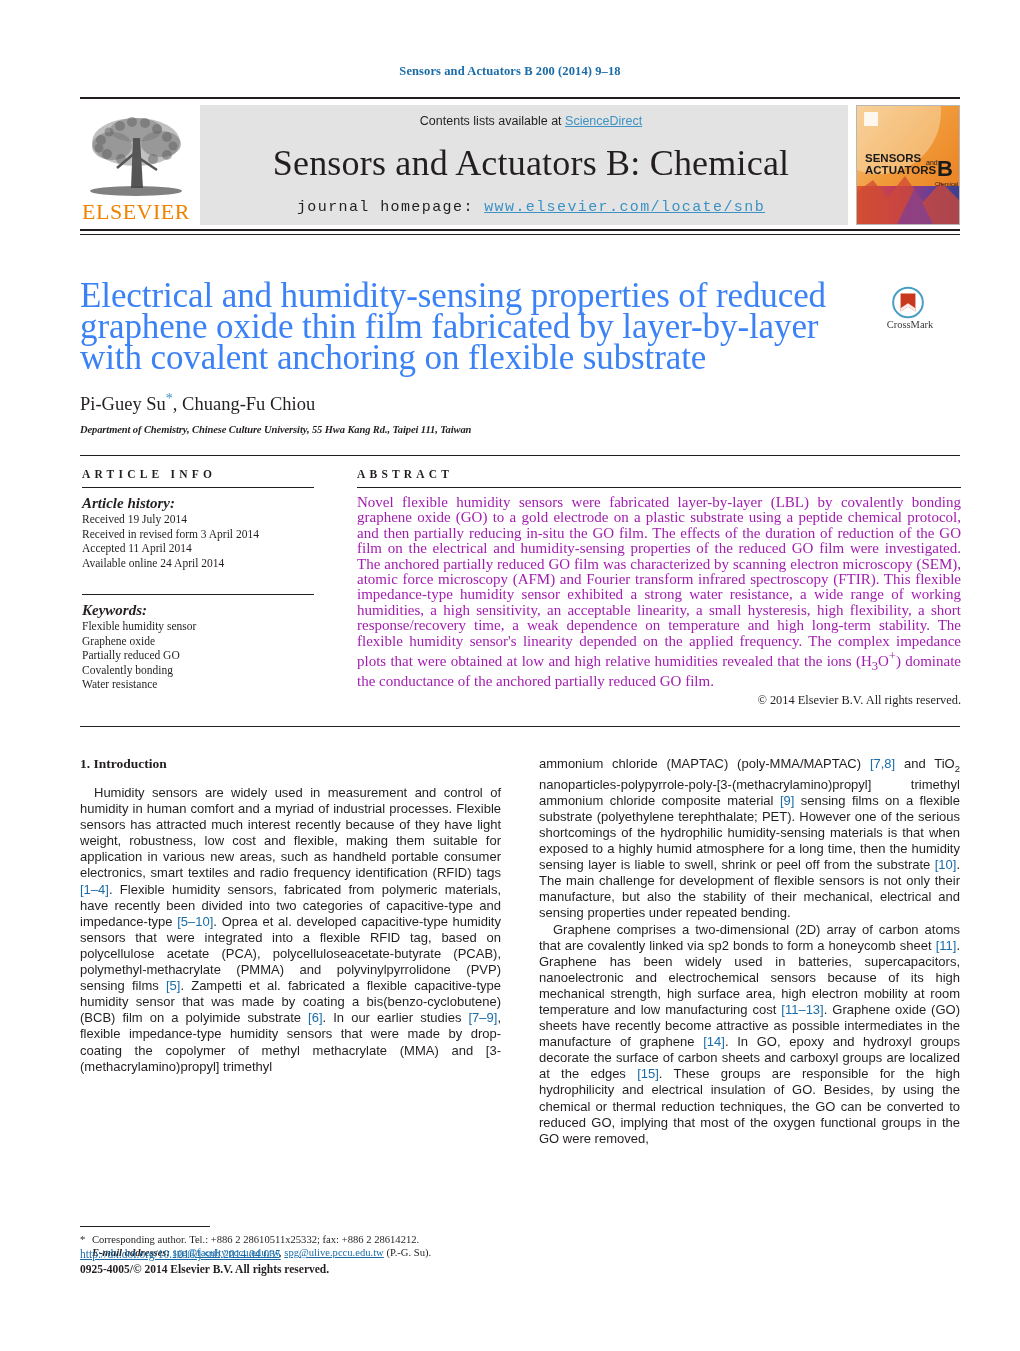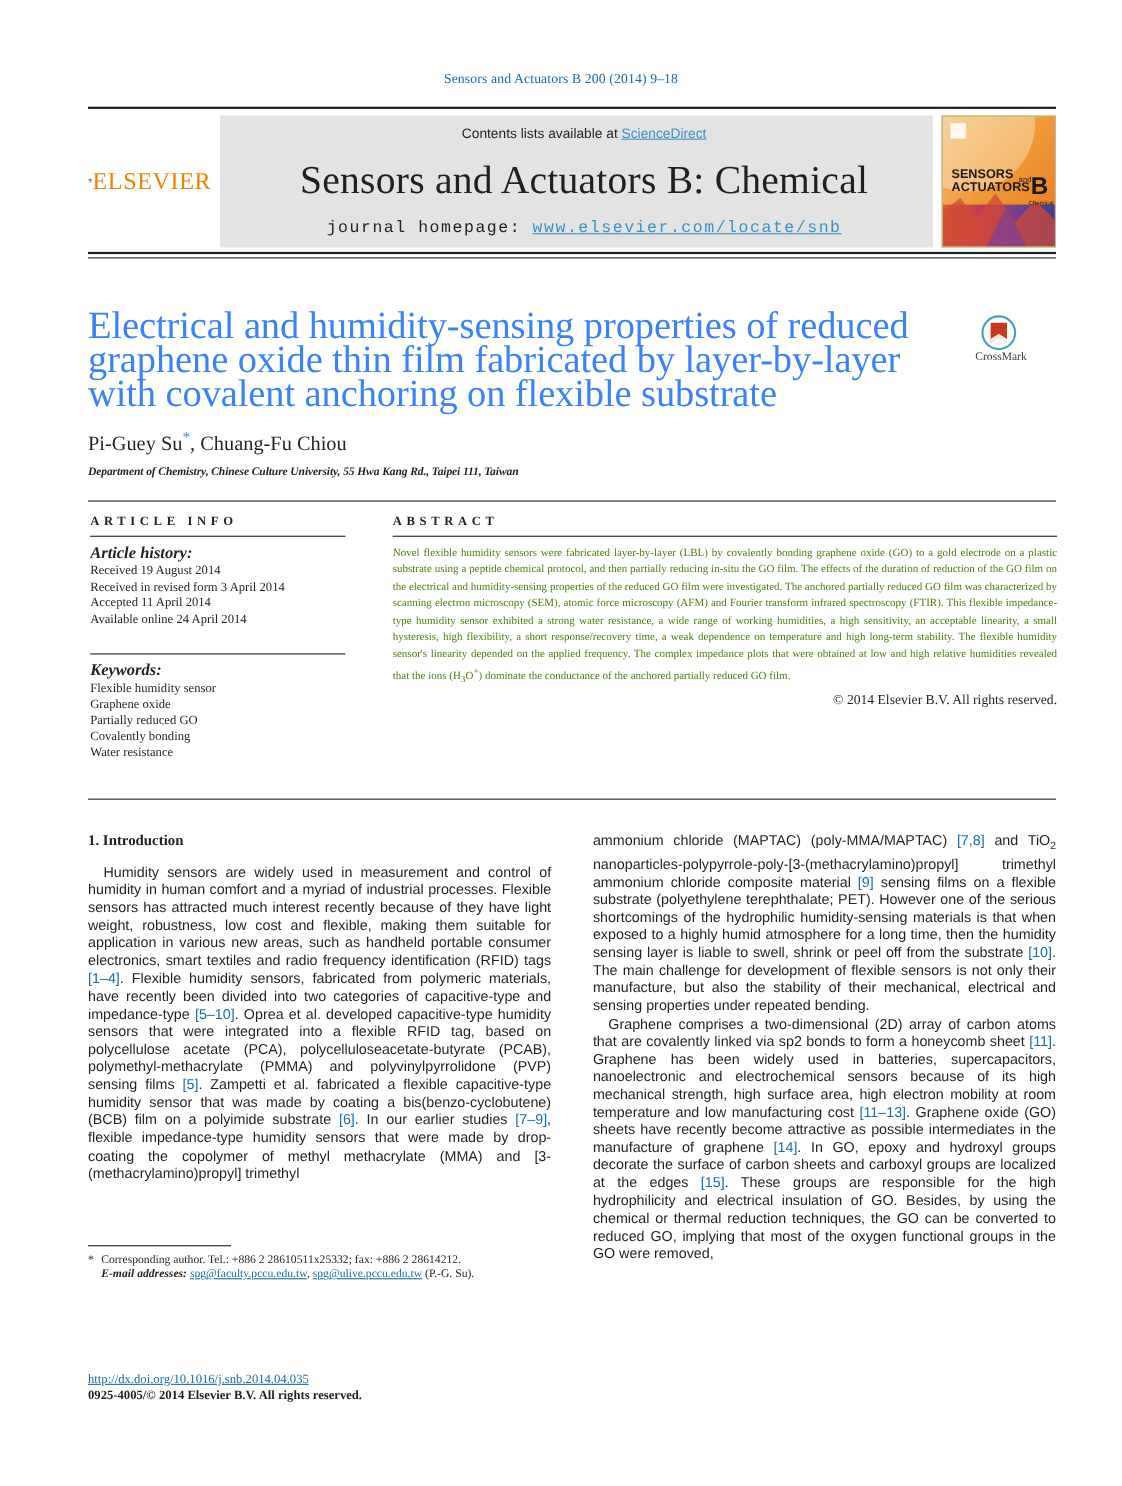--- a/index.html
+++ b/index.html
@@ -23,21 +23,21 @@
   }
 
   
   .running-head {
     position: absolute;
     top: 64px;
     left: 0;
     width: 1020px;
     text-align: center;
     font-family: "Liberation Serif", serif;
-    font-weight: normal;
+    font-weight: bold;
     font-size: 12.5px;
     color: #1a6ca8;
     letter-spacing: 0.1px;
   }
 
   
   .masthead {
     position: absolute;
     left: 80px;
     top: 97px;
@@ -51,21 +51,21 @@
   .masthead-body {
     display: flex;
     align-items: stretch;
     height: 120px;
     margin-top: 6px;
   }
   .elsevier-logo {
     width: 112px;
     flex: 0 0 112px;
     display: flex;
-    flex-direction: row;
+    flex-direction: column;
     justify-content: flex-end;
     align-items: center;
     padding-bottom: 2px;
     box-sizing: border-box;
   }
   .tree-svg { display:block; }
   .elsevier-word {
     font-family: "Liberation Serif", serif;
     font-size: 22px;
     letter-spacing: 0.5px;
@@ -224,24 +224,24 @@
   .kw-gap { height: 17px; }
 
   .abstract-col {
     position: absolute;
     left: 357px;
     top: 468px;
     width: 604px;
   }
   .abstract-text {
     font-family: "Liberation Serif", serif;
-    font-size: 10px;
+    font-size: 15px;
     line-height: 15.4px;
     text-align: justify;
-    color: #4d7c0f;
+    color: #a21caf;
   }
   .abstract-text p { margin: 0; }
   .copyright-line {
     font-family: "Liberation Serif", serif;
     font-size: 12.4px;
     text-align: right;
     margin-top: 3px;
     color: #231f20;
   }
 
@@ -275,21 +275,21 @@
     hyphens: none;
   }
   .body-p + .body-p { text-indent: 14px; }
   .ref { color: #1a6ca8; }
   .sub { font-size: 9.5px; vertical-align: sub; }
 
   
   .footnote {
     position: absolute;
     left: 80px;
-    top: 1132px;
+    top: 1226px;
     width: 421px;
   }
   .footnote-rule {
     border-top: 0.9px solid #231f20;
     width: 130px;
     margin-bottom: 6px;
   }
   .footnote-text {
     font-family: "Liberation Serif", serif;
     font-size: 10.6px;
@@ -426,21 +426,21 @@
     <div class="affiliation">Department of Chemistry, Chinese Culture University, 55 Hwa Kang Rd., Taipei 111, Taiwan</div>
   </div>
 
   <div class="rule-full" id="rule-above-info"></div>
   <div class="rule-full" id="rule-below-abstract"></div>
 
   <div class="info-col">
     <div class="col-head">ARTICLE INFO</div>
     <div class="thin-rule"></div>
     <div class="info-sub">Article history:</div>
-    <div class="info-line">Received 19 August 2014</div>
+    <div class="info-line">Received 19 July 2014</div>
     <div class="info-line">Received in revised form 3 April 2014</div>
     <div class="info-line">Accepted 11 April 2014</div>
     <div class="info-line">Available online 24 April 2014</div>
     <div class="kw-gap"></div>
     <div class="thin-rule"></div>
     <div class="info-sub">Keywords:</div>
     <div class="info-line">Flexible humidity sensor</div>
     <div class="info-line">Graphene oxide</div>
     <div class="info-line">Partially reduced GO</div>
     <div class="info-line">Covalently bonding</div>

